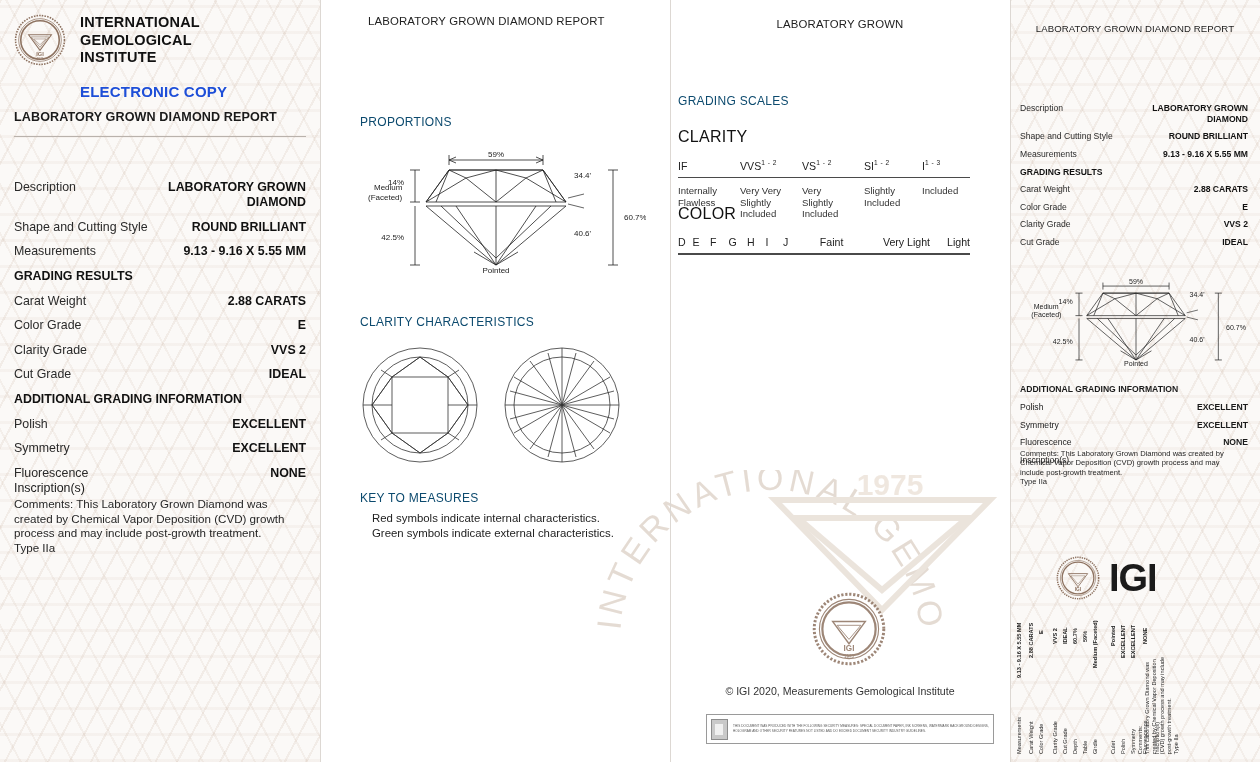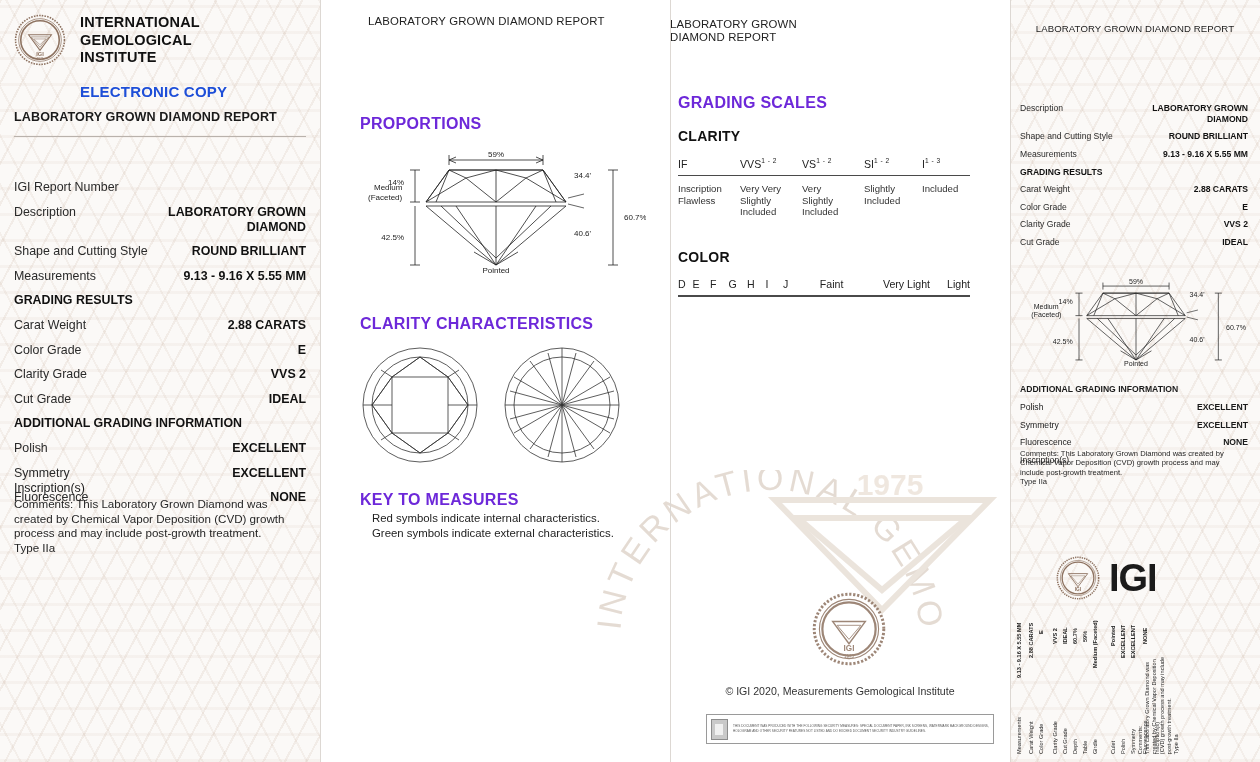--- a/index.html
+++ b/index.html
@@ -48,35 +48,35 @@
   #spec-left { left: 14px; top: 180px; width: 292px; font-size: 12.4px; }
   #spec-left .row { margin-bottom: 9.5px; line-height: 15px; }
   #spec-left .sec { margin: 2px 0 11px; font-size: 12.4px; }
 
   .comments { position: absolute; left: 14px; font-size: 11.6px; line-height: 14.5px; color: #262626; }
   #comments-left { top: 497px; width: 285px; }
   #inscr-left { position: absolute; left: 14px; top: 481px; font-size: 12.4px; }
 
   
   .colhead { position: absolute; font-size: 11.4px; letter-spacing: .15px; color: #222; }
-  .sect-title { position: absolute; font-weight: bold; font-size: 16px; letter-spacing: .3px; color: #6d28d9; }
+  .sect-title { position: absolute; font-weight: normal; font-size: 12px; letter-spacing: .3px; color: #0c4a6e; }
 
   #props-title { left: 40px; top: 115px; }
   #prop-fig { position: absolute; left: 26px; top: 140px; width: 300px; height: 135px; }
   #cc-title { left: 40px; top: 315px; }
   #cc-figs { position: absolute; left: 40px; top: 345px; display: flex; gap: 22px; }
   #kts-title { left: 40px; top: 491px; }
   .kts-body { position: absolute; left: 52px; top: 511px; font-size: 11.4px; line-height: 14.5px; color: #222; }
   #copy-line { position: absolute; left: 0; right: 0; top: 685px; text-align: center; font-size: 10.6px; color: #333; }
   #www-line { position: absolute; left: 0; right: 0; top: 719px; text-align: center; font-size: 13px; font-weight: bold; color: #111; }
 
   
   #gs-title { left: 8px; top: 94px; }
   .scale-block { position: absolute; left: 8px; width: 292px; }
-  .scale-label { font-weight: bold; font-size: 14px; letter-spacing: .25px; margin-bottom: 13px; color: #111; }
+  .scale-label { font-weight: normal; font-size: 16px; letter-spacing: .25px; margin-bottom: 13px; color: #111; }
   .scale-grades { display: flex; font-size: 10.6px; color: #222; }
   .scale-grades .g { position: relative; }
   .scale-grades sup { font-size: 6.6px; vertical-align: super; letter-spacing: .5px; }
   .scale-rule { height: 1.6px; background: #4a4a4a; margin: 5px 0 7px; }
   .scale-desc { display: flex; font-size: 9.6px; line-height: 11.6px; color: #333; }
 
   
   .lgdr-right { position: absolute; left: 0; right: 0; top: 23px; text-align: center; font-size: 9.6px; letter-spacing: .1px; color: #222; }
   #spec-right { left: 10px; top: 103px; width: 228px; font-size: 8.6px; }
   #spec-right .row { margin-bottom: 7.2px; line-height: 10.5px; }
@@ -131,24 +131,20 @@
         <div>GEMOLOGICAL</div>
         <div>INSTITUTE</div>
       </div>
     </div>
 
     <div class="ecopy">ELECTRONIC COPY</div>
     <div class="lgdr-left">LABORATORY GROWN DIAMOND REPORT</div>
     <div class="hr-left"></div>
 
     <div class="spec" id="spec-left">
-      <div class="row">
-        <span class="k">IGI Report Number</span>
-        <span class="v"></span>
-      </div>
       <div class="row">
         <span class="k">Description</span>
         <span class="v" style="max-width:150px">LABORATORY GROWN DIAMOND</span>
       </div>
       <div class="row">
         <span class="k">Shape and Cutting Style</span>
         <span class="v">ROUND BRILLIANT</span>
       </div>
       <div class="row">
         <span class="k">Measurements</span>
@@ -286,51 +282,50 @@
 
     <div class="sect-title" id="kts-title">KEY TO MEASURES</div>
     <div class="kts-body">
       <div>Red symbols indicate internal characteristics.</div>
       <div>Green symbols indicate external characteristics.</div>
     </div>
 
   </div>
 
   <div class="panel" id="panel-scales">
-    <div class="colhead" style="left:0; right:0; top:18px; line-height:13px;">
+    <div class="colhead" style="left:0; right:0; top:18px; text-align:center; line-height:13px;">
       <div>LABORATORY GROWN</div>
-      <div>DIAMOND REPORT</div>
     </div>
 
     <div class="sect-title" id="gs-title">GRADING SCALES</div>
 
     <div class="scale-block" style="top:128px;">
       <div class="scale-label">CLARITY</div>
       <div class="scale-grades">
         <span class="g" style="width:62px"><span>IF</span><sup></sup></span>
         <span class="g" style="width:62px"><span>VVS</span><sup>1 - 2</sup></span>
         <span class="g" style="width:62px"><span>VS</span><sup>1 - 2</sup></span>
         <span class="g" style="width:58px"><span>SI</span><sup>1 - 2</sup></span>
         <span class="g"><span>I</span><sup>1 - 3</sup></span>
       </div>
       <div class="scale-rule"></div>
       <div class="scale-desc">
-        <span style="width:62px; white-space:pre-line">Inscription
+        <span style="width:62px; white-space:pre-line">Internally
 Flawless</span>
         <span style="width:62px; white-space:pre-line">Very Very
 Slightly Included</span>
         <span style="width:62px; white-space:pre-line">Very
 Slightly Included</span>
         <span style="width:58px; white-space:pre-line">Slightly
 Included</span>
         <span style="white-space:pre-line">Included</span>
       </div>
     </div>
 
-    <div class="scale-block" style="top:205px;margin-top:44px;">
+    <div class="scale-block" style="top:205px;">
       <div class="scale-label">COLOR</div>
       <div class="scale-grades">
         <span style="width:15px">D</span>
         <span style="width:18px">E</span>
         <span style="width:19px">F</span>
         <span style="width:19px">G</span>
         <span style="width:19px">H</span>
         <span style="width:18px">I</span>
         <span style="width:38px">J</span>
         <span style="width:65px">Faint</span>

